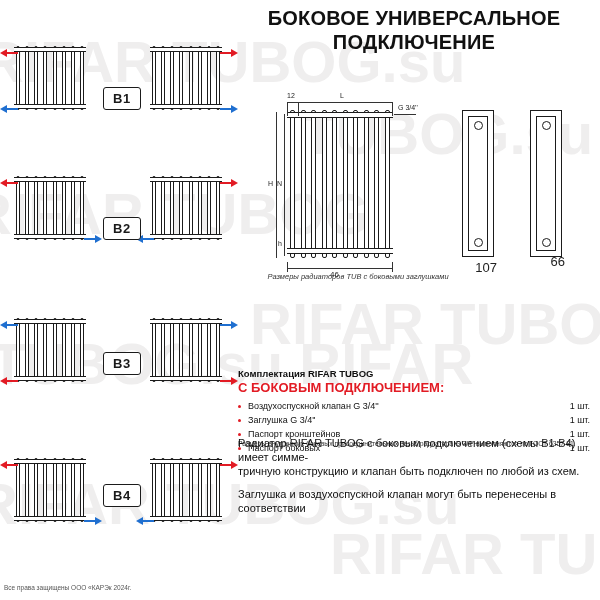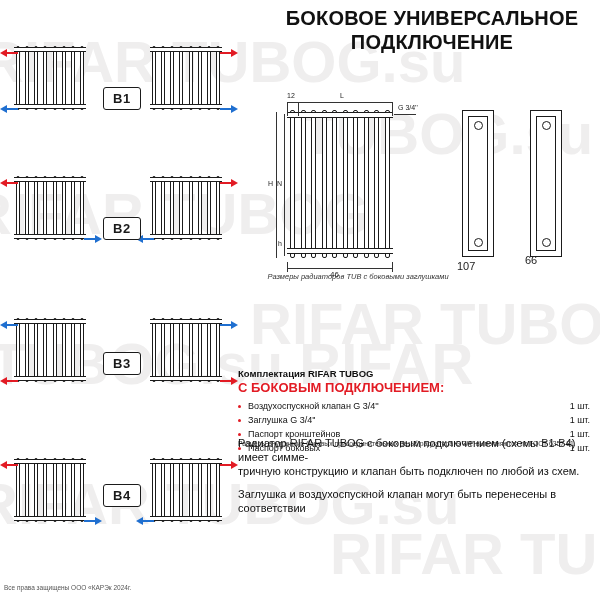--- a/index.html
+++ b/index.html
@@ -27,21 +27,21 @@
   .wm3{font-size:58px;left:-10px;top:330px;}
   .wm4{font-size:58px;left:-24px;top:470px;}
   .wm5{font-size:58px;left:300px;top:100px;}
   .wm6{font-size:58px;left:250px;top:290px;}
   .wm7{font-size:58px;left:330px;top:520px;}
 
   .sheet{position:relative;z-index:2;width:600px;height:600px;}
 
   
   .header{
-    position:absolute;left:271px;top:6px;width:322px;
+    position:absolute;left:253px;top:6px;width:322px;
     text-align:center;
   }
   .header .line{
     font-size:20px;font-weight:bold;letter-spacing:.2px;line-height:24px;
     color:#111;
   }
 
   
   .scheme{position:absolute;}
   .rad{
@@ -96,21 +96,21 @@
     font-size:7.5px;color:#333;text-align:center;font-style:italic;
   }
 
   
   .sect{position:absolute;}
   .sectbody{
     position:absolute;width:30px;height:145px;border:1px solid #1b1b1b;background:#fff;
   }
   .sectbody .inner{position:absolute;left:5px;top:5px;right:5px;bottom:5px;border:1px solid #1b1b1b;}
   .sectbody .dot{position:absolute;width:7px;height:7px;border:1px solid #1b1b1b;border-radius:50%;background:#fff;}
-  .sectcap{position:absolute;font-size:11px;color:#222;text-align:left;width:40px;}
+  .sectcap{position:absolute;font-size:13px;color:#222;text-align:right;width:40px;}
 
   
   .kit{position:absolute;left:238px;top:368px;width:352px;}
   .kit .t1{font-size:9.5px;font-weight:bold;color:#111;}
   .kit .t2{font-size:13px;font-weight:bold;color:#e21b24;margin-top:1px;}
   .kit ul{list-style:none;margin:6px 0 0 0;padding:0;}
   .kit li{
     font-size:9px;color:#111;margin:0 0 4px 0;position:relative;padding-left:10px;
     display:flex;justify-content:space-between;
   }

